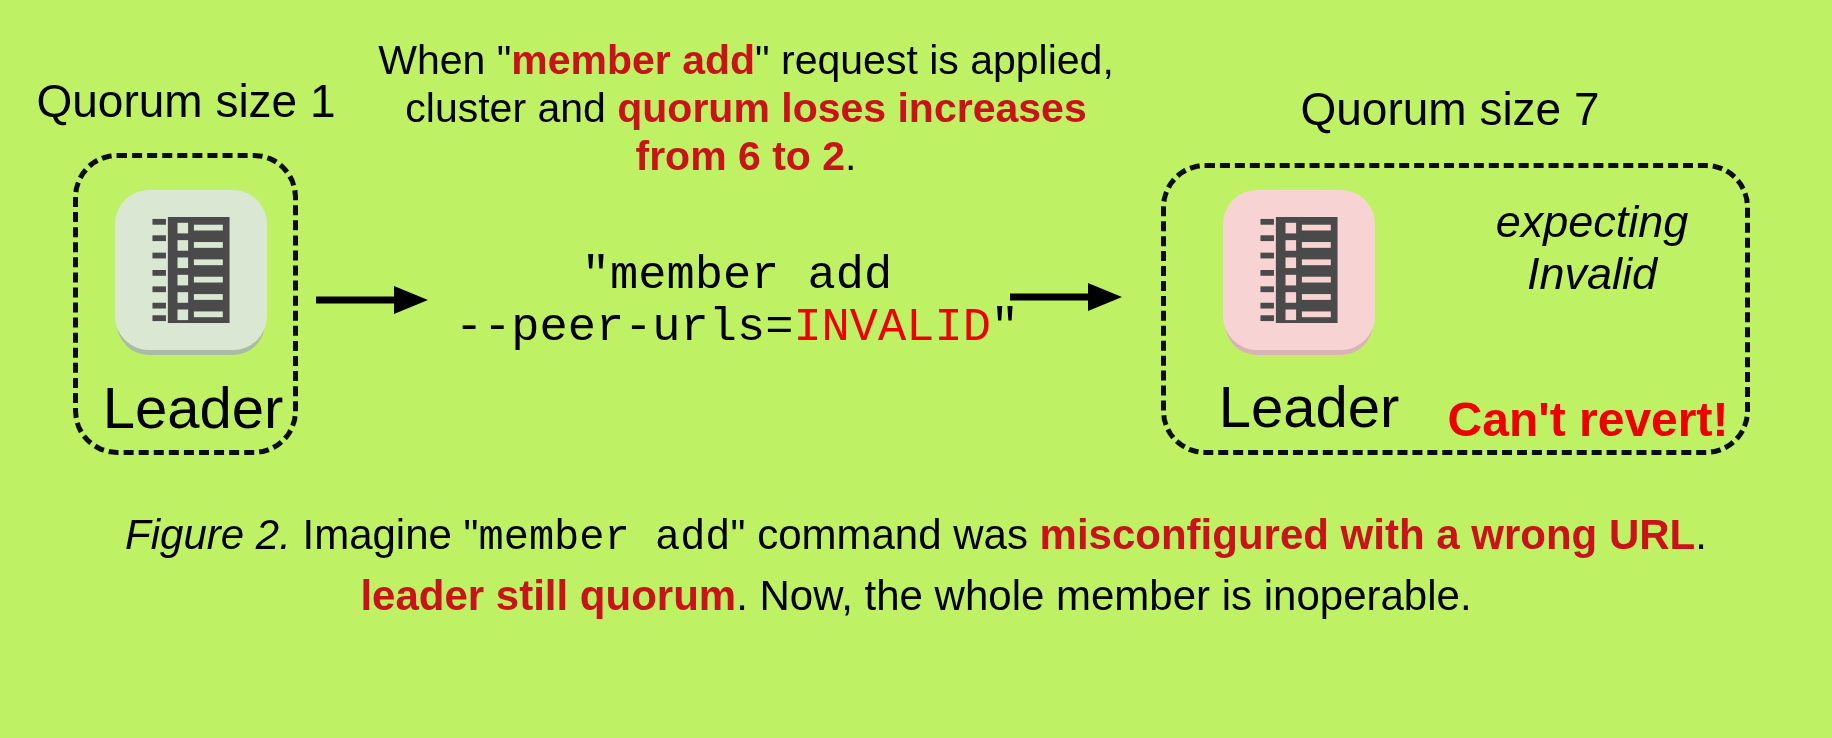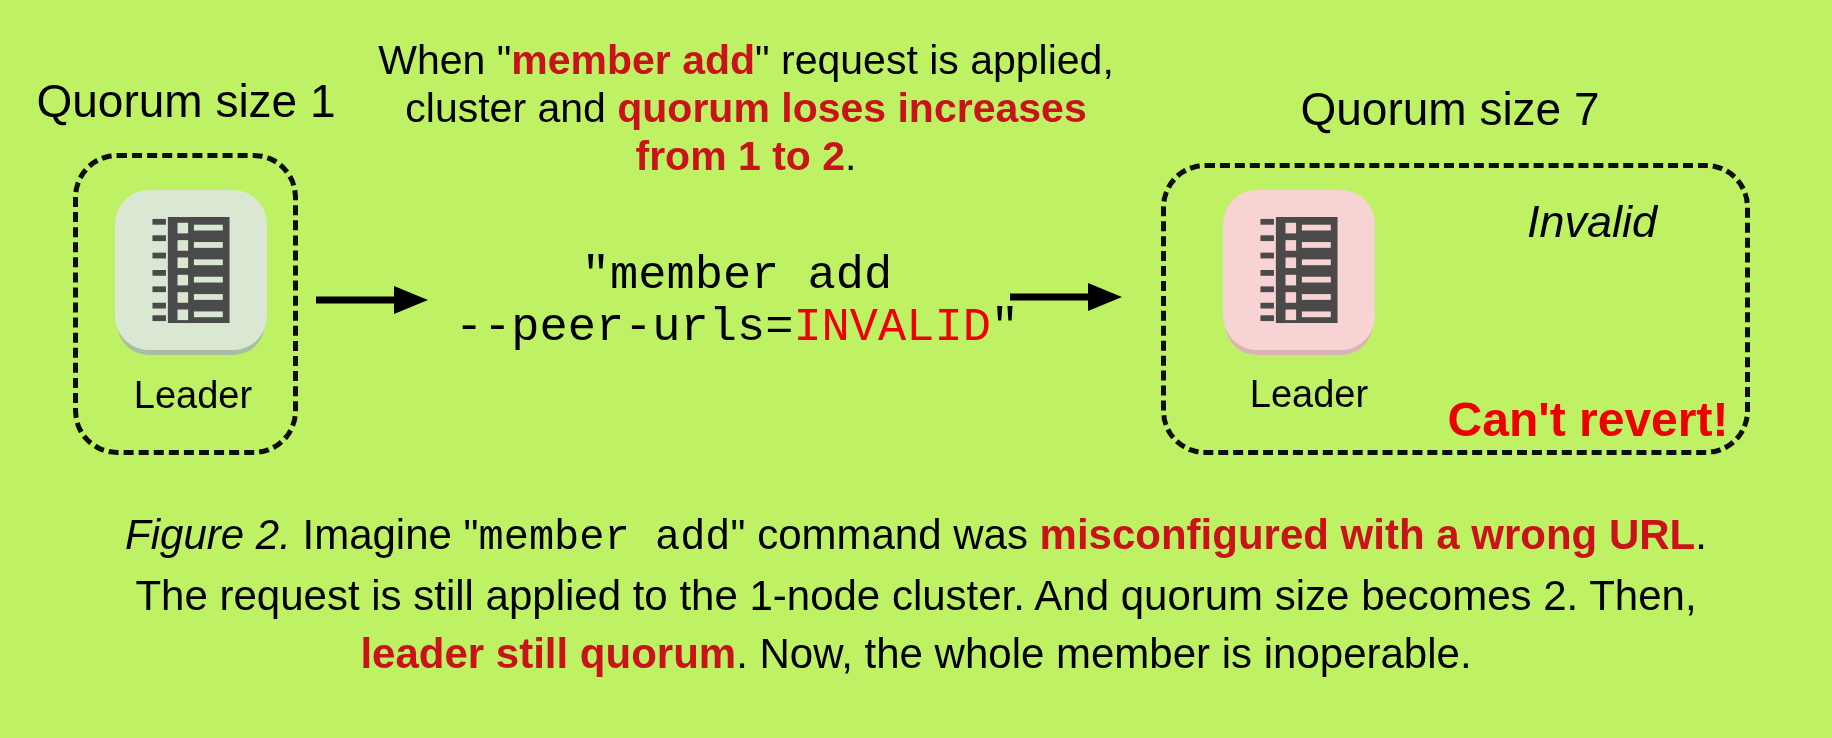--- a/index.html
+++ b/index.html
@@ -25,21 +25,21 @@
   .node-icon {
     width:152px; height:160px; border-radius:34px;
     display:flex; align-items:center; justify-content:center;
   }
   .node-icon.green { background:var(--green-bg); box-shadow:0 7px 0 -2px var(--green-shadow); }
   .node-icon.pink  { background:var(--pink-bg);  box-shadow:0 7px 0 -2px var(--pink-shadow); }
   .glyph rect { fill:var(--glyph); }
   .node-icon.green .glyph rect.cut { fill:var(--green-bg); }
   .node-icon.pink  .glyph rect.cut { fill:var(--pink-bg); }
 
-  .node-label { font-size:38px; white-space:nowrap; }
+  .node-label { font-size:58px; white-space:nowrap; }
 
   .note { font-size:41px; line-height:48px; text-align:center; white-space:nowrap; }
   .code { font-family:"Liberation Mono", monospace; font-size:47px; line-height:52px; text-align:center; white-space:nowrap; }
   .expect { font-size:45px; line-height:52px; font-style:italic; text-align:center; white-space:nowrap; }
   .warning { font-size:48px; font-weight:bold; color:var(--red-bright); white-space:nowrap; }
   .caption { font-size:42px; line-height:58px; text-align:center; white-space:nowrap; }
 
   .seg-rb   { color:var(--red-bold); font-weight:bold; }
   .seg-red  { color:var(--red-bright); }
   .seg-it   { font-style:italic; }
@@ -85,21 +85,21 @@
   <div class="abs node-label center-x" style="left:193px;top:374px">Leader</div>
 
   <svg class="abs arrow" style="left:316px;top:285px" width="112" height="30" viewBox="0 0 112 30">
     <line x1="0" y1="15" x2="82" y2="15" stroke-width="7"></line>
     <polygon points="78,1 112,15 78,29"></polygon>
   </svg>
 
   <div class="abs note center-x" style="left:746px;top:36px">
     <div><span>When "</span><span class="seg-rb">member add</span><span>" request is applied,</span></div>
     <div><span>cluster and </span><span class="seg-rb">quorum loses increases</span></div>
-    <div><span class="seg-rb">from 1 to 2</span><span>.</span></div>
+    <div><span class="seg-rb">from 6 to 2</span><span>.</span></div>
   </div>
 
   <div class="abs code center-x" style="left:737px;top:250px">
     <div><span>"member add</span></div>
     <div><span>--peer-urls=</span><span class="seg-red">INVALID</span><span>"</span></div>
   </div>
 
   <svg class="abs arrow" style="left:1010px;top:282px" width="112" height="30" viewBox="0 0 112 30">
     <line x1="0" y1="15" x2="82" y2="15" stroke-width="7"></line>
     <polygon points="78,1 112,15 78,29"></polygon>
@@ -130,24 +130,24 @@
       <rect class="cut" x="26" y="78" width="11" height="11"></rect>
         <rect class="cut" x="43" y="80" width="30" height="6"></rect>
       <rect class="cut" x="26" y="96" width="11" height="11"></rect>
         <rect class="cut" x="43" y="98" width="30" height="6"></rect>
     </svg>
   </div>
 
   <div class="abs node-label center-x" style="left:1309px;top:373px">Leader</div>
 
   <div class="abs expect center-x" style="left:1592px;top:196px">
+    <div>expecting</div>
     <div>Invalid</div>
   </div>
 
   <div class="abs warning center-x" style="left:1588px;top:392px">Can't revert!</div>
 
   <div class="abs caption" style="left:0;top:506px;width:1832px">
     <div><span class="seg-it">Figure 2.</span><span> Imagine "</span><span class="seg-mono">member add</span><span>" command was </span><span class="seg-rb">misconfigured with a wrong URL</span><span>.</span></div>
-    <div><span>The request is still applied to the 1-node cluster. And quorum size becomes 2. Then,</span></div>
     <div><span class="seg-rb">leader still quorum</span><span>. Now, the whole member is inoperable.</span></div>
   </div>
 
 </div>
 
 </body></html>

